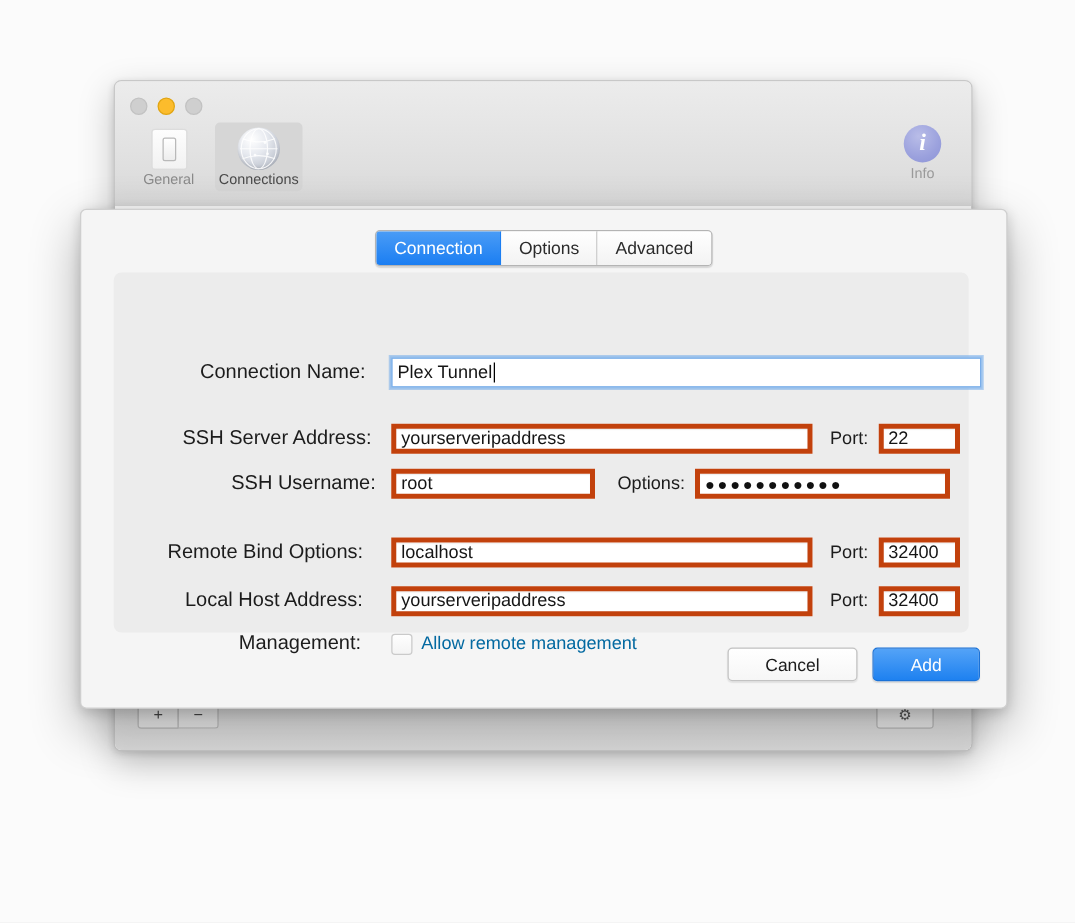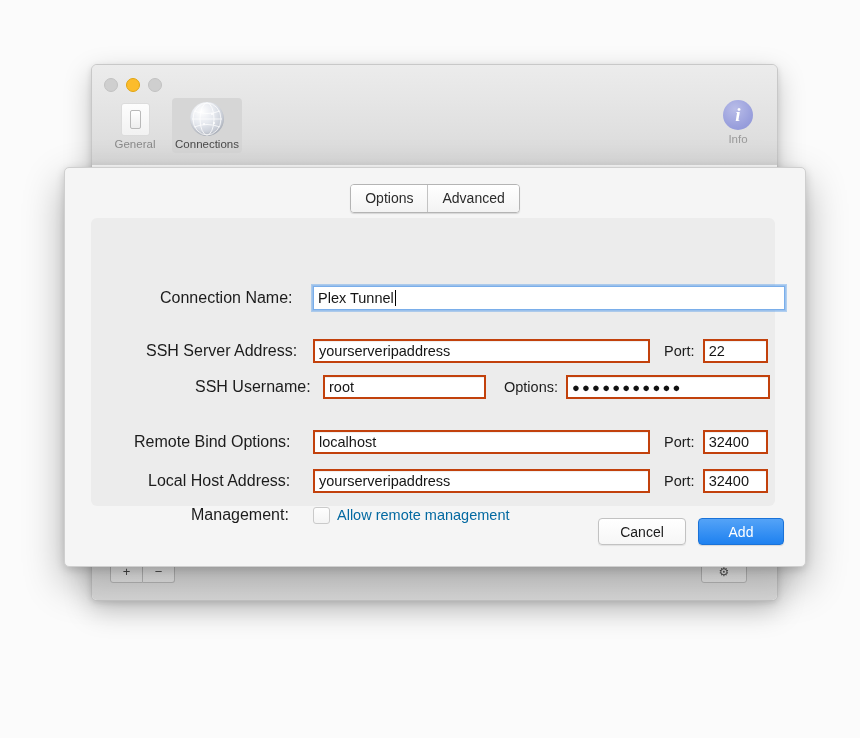--- a/index.html
+++ b/index.html
@@ -251,21 +251,21 @@
     align-items: center;
     height: 26px;
   }
   .lbl {
     font-size: 16px;
     color: #1c1c1c;
     white-space: nowrap;
   }
   .field {
     background: #ffffff;
-    border: 2px solid #c2410c;
+    border: 4px solid #c2410c;
     box-shadow: inset 0 1px 1px rgba(0,0,0,0.07);
     height: 24px;
     box-sizing: border-box;
     display: flex;
     align-items: center;
     padding: 0 4px;
     font-size: 14.5px;
     color: #151515;
     overflow: hidden;
     white-space: nowrap;
@@ -285,21 +285,21 @@
   }
   .dots {
     letter-spacing: 2.2px;
     font-size: 13px;
     color: #111;
   }
 
   
   #row-name       { left: 69px; top: 67px; }
   #row-ssh-addr   { left: 55px; top: 120px; }
-  #row-ssh-user   { left: 104px; top: 156px; }
+  #row-ssh-user   { left: 94px; top: 156px; }
   #row-remote     { left: 43px; top: 211px; }
   #row-local      { left: 57px; top: 250px; }
   #row-mgmt       { left: 100px; top: 284px; }
 
   .lbl-w-name   { width: 143px; }
   .lbl-w-addr   { width: 157px; }
   .lbl-w-user   { width: 118px; }
   .lbl-w-remote { width: 169px; }
   .lbl-w-local  { width: 155px; }
   .lbl-w-mgmt   { width: 112px; }
@@ -347,21 +347,21 @@
   .btn {
     height: 27px;
     border-radius: 4px;
     font-size: 14px;
     display: flex;
     align-items: center;
     justify-content: center;
     box-sizing: border-box;
   }
   .btn-cancel {
-    width: 88px;
+    width: 104px;
     background: linear-gradient(to bottom, #ffffff, #f6f6f6);
     border: 1px solid #c2c2c2;
     color: #1b1b1b;
     box-shadow: 0 1px 1px rgba(0,0,0,0.08);
   }
   .btn-add {
     width: 86px;
     background: linear-gradient(to bottom, #54a3f7 0%, #1e81f0 100%);
     border: 1px solid #1a72d8;
     color: #ffffff;
@@ -433,20 +433,21 @@
       </div>
       <div class="gear-btn">⚙</div>
     </div>
   </div>
 </div>
 
 <div class="dialog">
 
   <div class="tabbar">
     <div class="tabs">
+      <div class="tab active">Connection</div>
       <div class="tab">Options</div>
       <div class="tab">Advanced</div>
     </div>
   </div>
 
   <div class="panel">
 
     <div class="row" id="row-name">
       <div class="lbl lbl-w-name">Connection Name:</div>
       <div class="gap"></div>

